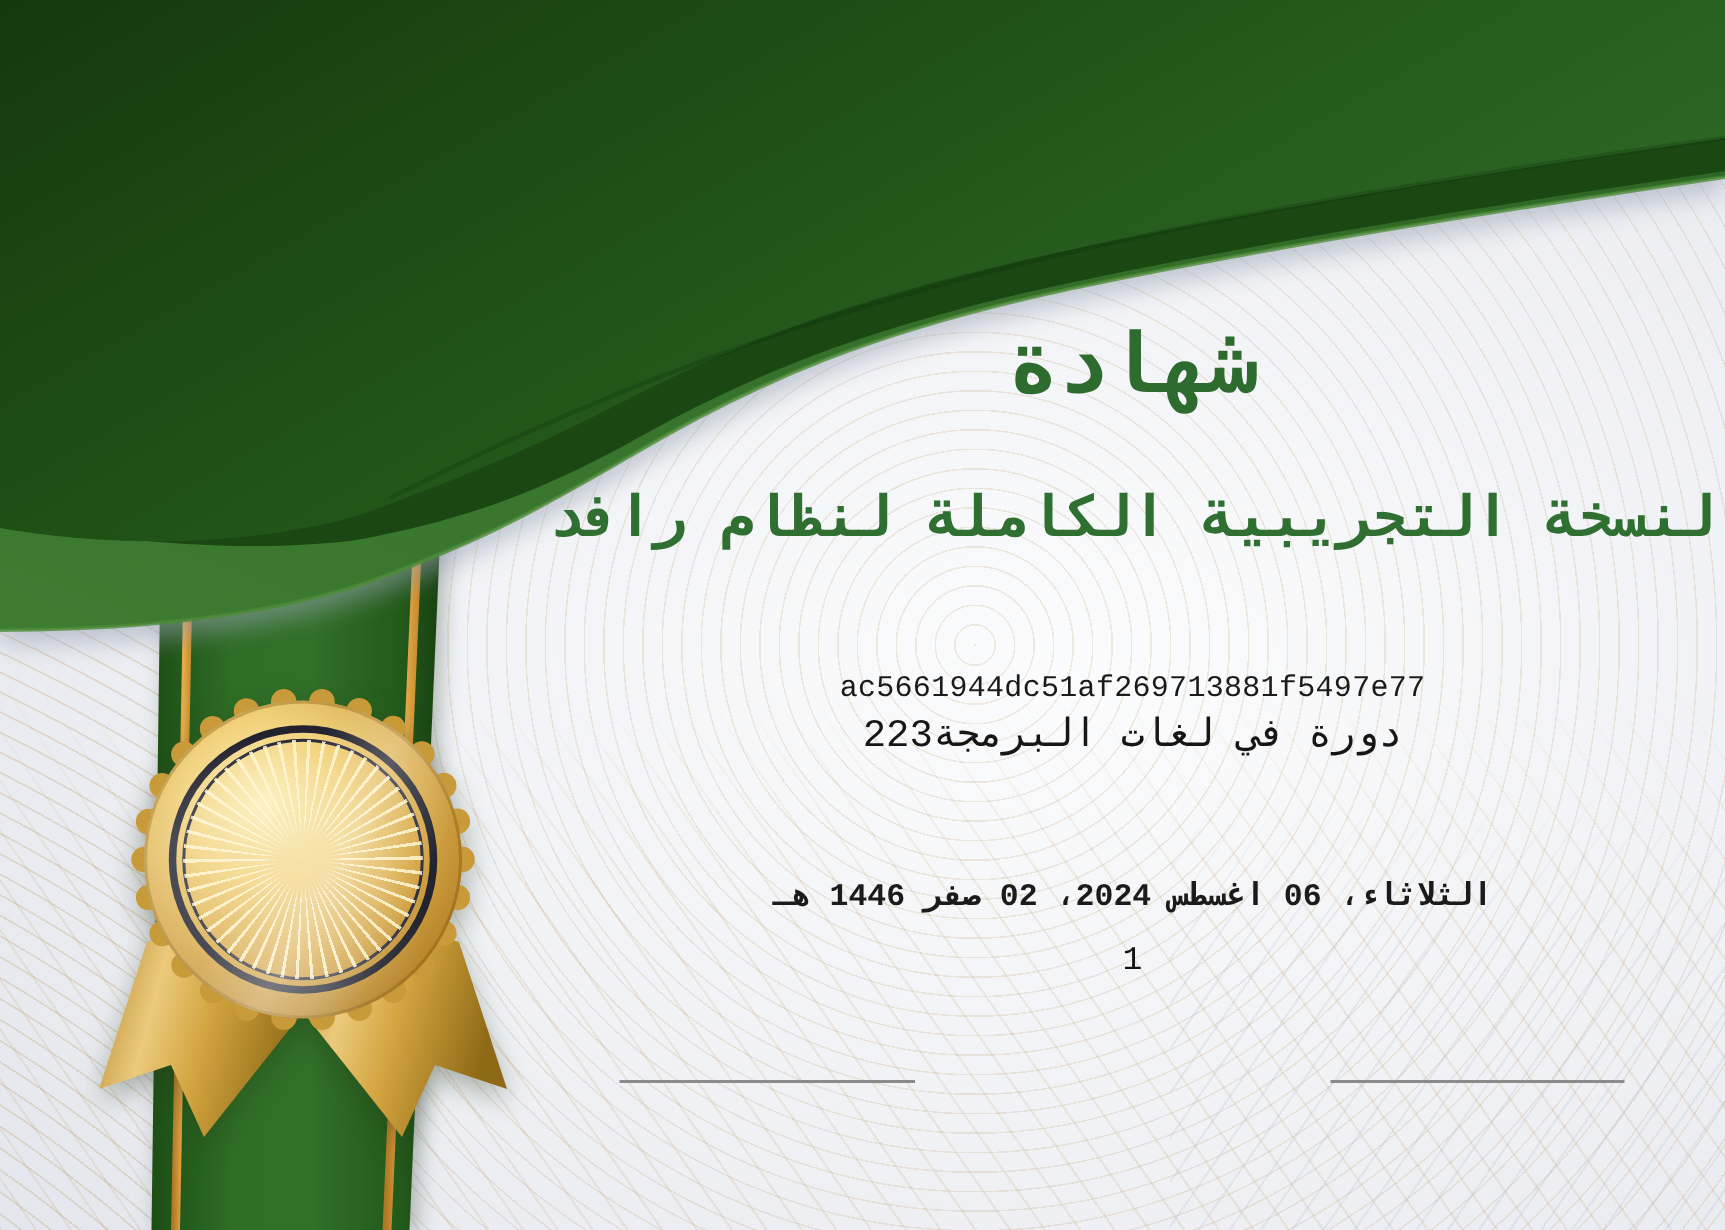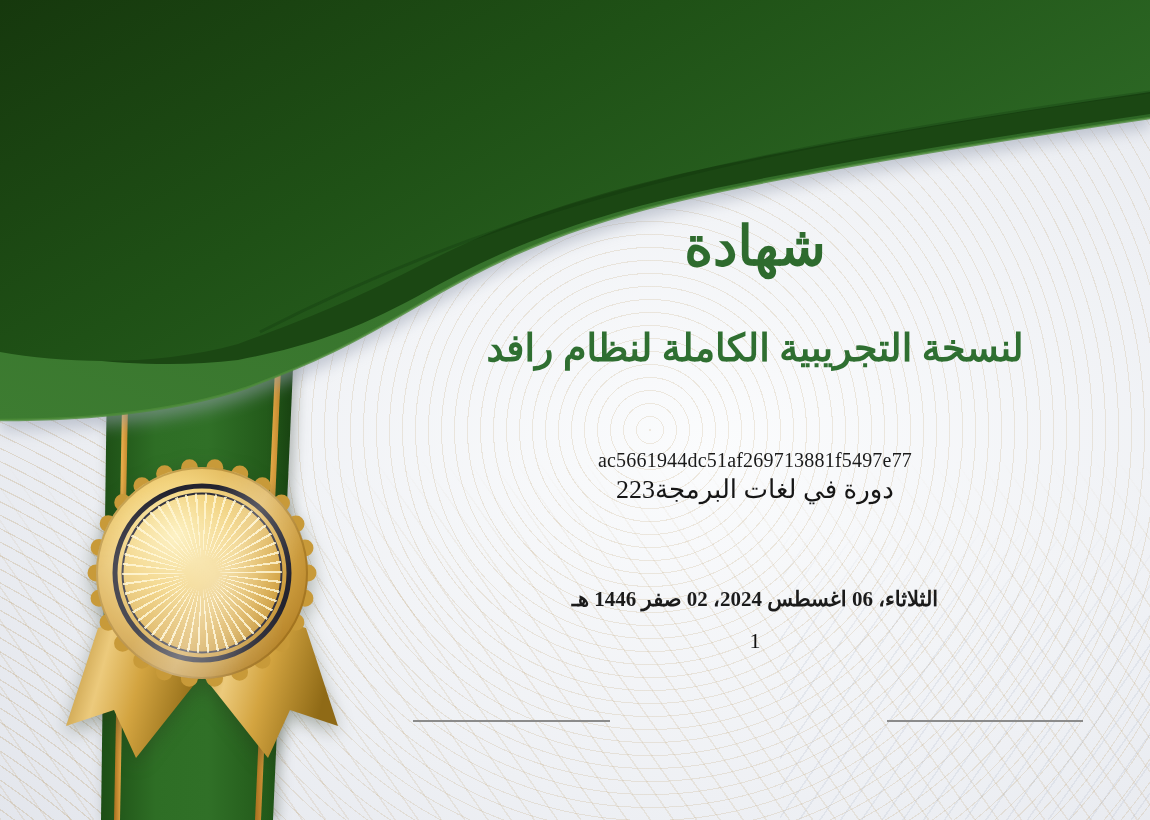--- a/index.html
+++ b/index.html
@@ -1,21 +1,21 @@
 <!DOCTYPE html>
 <html><head>
 <meta charset="utf-8">
 <style>
   html,body{margin:0;padding:0;}
   .page{
     position:relative;
     width:1150px;height:820px;
     overflow:hidden;
     background:radial-gradient(ellipse 980px 640px at 62% 55%, #fbfcfd 0%, #eef0f4 55%, #e1e4eb 100%);
-    font-family:Liberation Serif, serif;
+    font-family:Liberation Mono, monospace;
   }
   
   .bg-rings-right{
     position:absolute;left:240px;top:0;right:0;bottom:0;
     background:repeating-radial-gradient(circle at 410px 430px,
       rgba(181,147,89,.24) 0 1px, rgba(181,147,89,0) 1px 13px);
     opacity:.75;
   }
   .bg-rings-left{
     position:absolute;left:0;top:0;width:240px;bottom:0;

